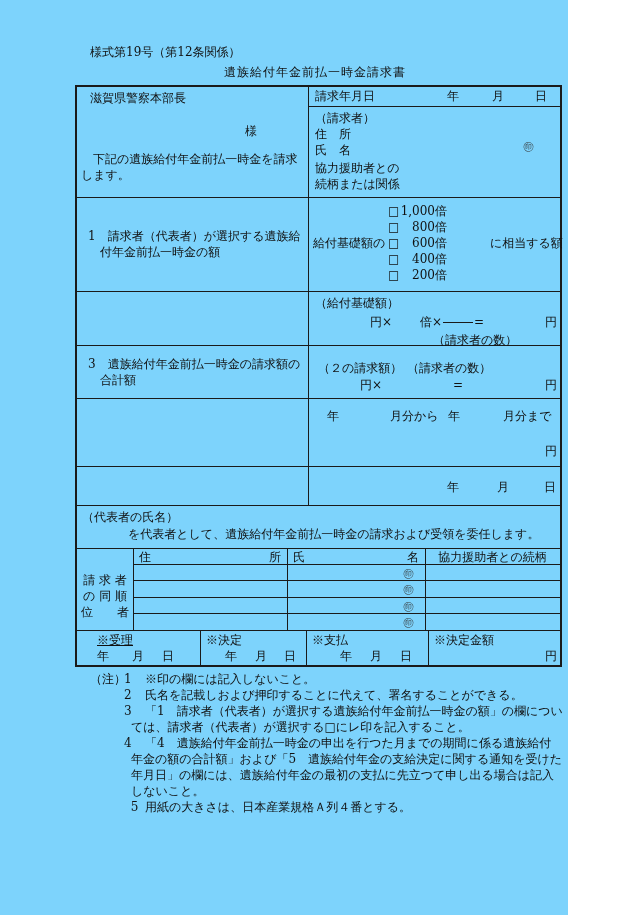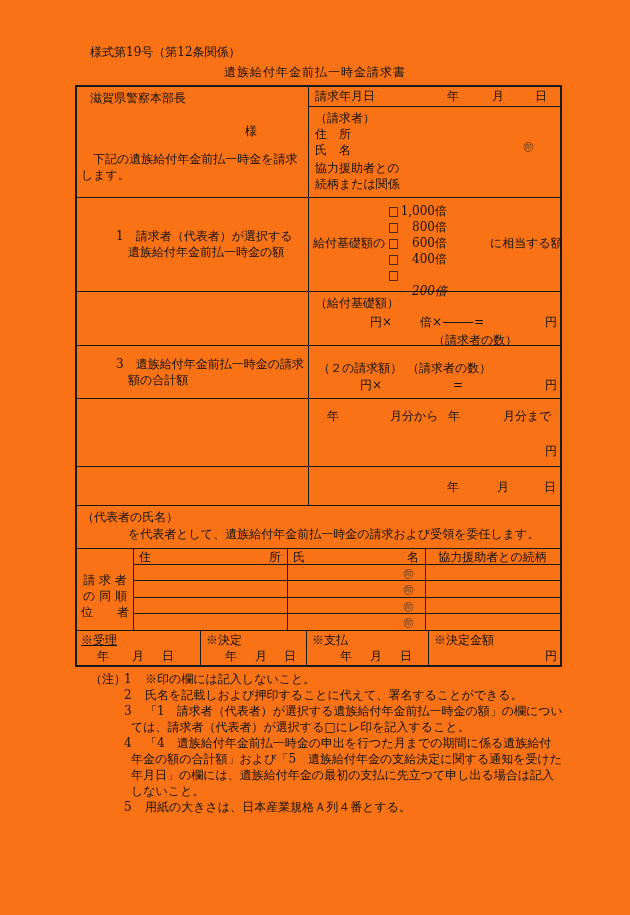--- a/index.html
+++ b/index.html
@@ -1,34 +1,34 @@
 <!DOCTYPE html>
 <html><head>
 <meta charset="utf-8">
 <style>
   html,body{margin:0;padding:0;background:#fff;}
   .page{
-    position:relative;width:630px;height:915px;background:#f97316;
+    position:relative;width:568px;height:915px;background:#7dd3fc;
     font-family:"DejaVu Serif","Liberation Serif",serif;
     color:#111;font-size:12px;line-height:16px;overflow:hidden;
   }
   .abs{position:absolute;white-space:nowrap;}
   .form-number{position:absolute;left:90px;top:44px;}
   .form-title{position:absolute;left:0;top:64px;width:630px;text-align:center;letter-spacing:1px;}
   .form-table{
     position:absolute;left:75px;top:85px;width:487px;height:582px;
     border:2px solid #1a1a1a;box-sizing:border-box;
   }
   .hline{position:absolute;height:1px;background:#1a1a1a;}
   .vline{position:absolute;width:1px;background:#1a1a1a;}
   .leftcell{
     position:absolute;left:0;width:231px;display:flex;flex-direction:column;justify-content:center;
     box-sizing:border-box;
   }
-  .hang{padding-left:23px;text-indent:-12px;padding-right:4px;white-space:normal;margin-left:28px;}
+  .hang{padding-left:23px;text-indent:-12px;padding-right:4px;white-space:normal;}
   .opt-val{position:absolute;left:320px;width:50px;text-align:right;}
   .frac-bar{position:absolute;width:30px;height:1px;background:#1a1a1a;}
   .center-col{text-align:center;}
   .notes-line{position:absolute;white-space:nowrap;}
   .note-num{display:inline-block;width:21px;}
   .note-chu{display:inline-block;width:34px;}
   .seal{font-size:11px;color:#333;}
 </style>
 </head>
 <body>
@@ -83,21 +83,21 @@
     <div class="abs" style="left:236px;top:148px;">給付基礎額の</div>
     <div class="abs" style="left:311px;top:116px;">□</div>
     <div class="abs opt-val" style="top:116px;">1,000倍</div>
     <div class="abs" style="left:311px;top:132px;">□</div>
     <div class="abs opt-val" style="top:132px;">800倍</div>
     <div class="abs" style="left:311px;top:148px;">□</div>
     <div class="abs opt-val" style="top:148px;">600倍</div>
     <div class="abs" style="left:311px;top:164px;">□</div>
     <div class="abs opt-val" style="top:164px;">400倍</div>
     <div class="abs" style="left:311px;top:180px;">□</div>
-    <div class="abs opt-val" style="top:196px;font-style:italic;">200倍</div>
+    <div class="abs opt-val" style="top:180px;">200倍</div>
     <div class="abs" style="left:413px;top:148px;">に相当する額</div>
 
     <div class="abs" style="left:238px;top:208px;">（給付基礎額）</div>
     <div class="abs" style="left:293px;top:227px;">円×</div>
     <div class="abs" style="left:343px;top:227px;">倍×</div>
     <div class="frac-bar" style="left:366px;top:235px;"></div>
     <div class="abs" style="left:397px;top:227px;">=</div>
     <div class="abs" style="left:468px;top:227px;">円</div>
     <div class="abs" style="left:356px;top:245px;">（請求者の数）</div>
 
@@ -129,21 +129,21 @@
     <div class="abs" style="left:62px;top:462px;">住</div>
     <div class="abs" style="left:192px;top:462px;">所</div>
     <div class="abs" style="left:216px;top:462px;">氏</div>
     <div class="abs" style="left:330px;top:462px;">名</div>
     <div class="abs center-col" style="left:348px;top:462px;width:135px;">協力援助者との続柄</div>
     <div class="abs seal" style="left:326px;top:479px;">㊞</div>
     <div class="abs seal" style="left:326px;top:495px;">㊞</div>
     <div class="abs seal" style="left:326px;top:512px;">㊞</div>
     <div class="abs seal" style="left:326px;top:528px;">㊞</div>
 
-    <div class="abs" style="left:4px;top:545px;text-decoration:underline;">※受理</div>
+    <div class="abs" style="left:20px;top:545px;text-decoration:underline;">※受理</div>
     <div class="abs" style="left:20px;top:561px;">年</div>
     <div class="abs" style="left:55px;top:561px;">月</div>
     <div class="abs" style="left:85px;top:561px;">日</div>
     <div class="abs" style="left:129px;top:545px;">※決定</div>
     <div class="abs" style="left:148px;top:561px;">年</div>
     <div class="abs" style="left:178px;top:561px;">月</div>
     <div class="abs" style="left:207px;top:561px;">日</div>
     <div class="abs" style="left:235px;top:545px;">※支払</div>
     <div class="abs" style="left:263px;top:561px;">年</div>
     <div class="abs" style="left:293px;top:561px;">月</div>
@@ -171,18 +171,18 @@
     </div>
     <div class="notes-line" style="left:131px;top:751px;">
       <span>年金の額の合計額」および「5　遺族給付年金の支給決定に関する通知を受けた</span>
     </div>
     <div class="notes-line" style="left:131px;top:767px;">
       <span>年月日」の欄には、遺族給付年金の最初の支払に先立つて申し出る場合は記入</span>
     </div>
     <div class="notes-line" style="left:131px;top:783px;">
       <span>しないこと。</span>
     </div>
-    <div class="notes-line" style="left:124px;top:799px;">
+    <div class="notes-line" style="left:124px;top:799px;text-align:center;">
       <span class="note-num">5</span><span>用紙の大きさは、日本産業規格Ａ列４番とする。</span>
     </div>
   </div>
 
 </div>
 
 </body></html>

